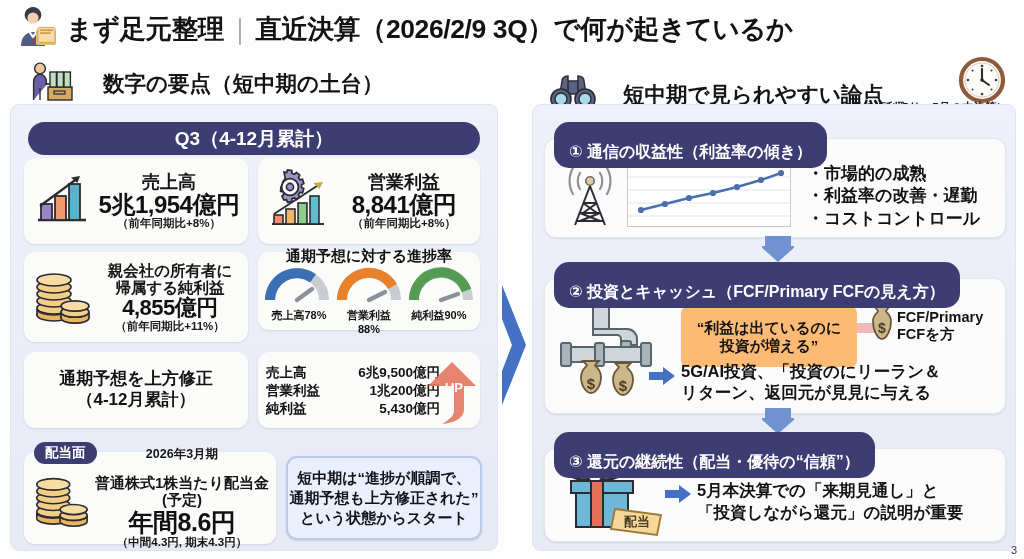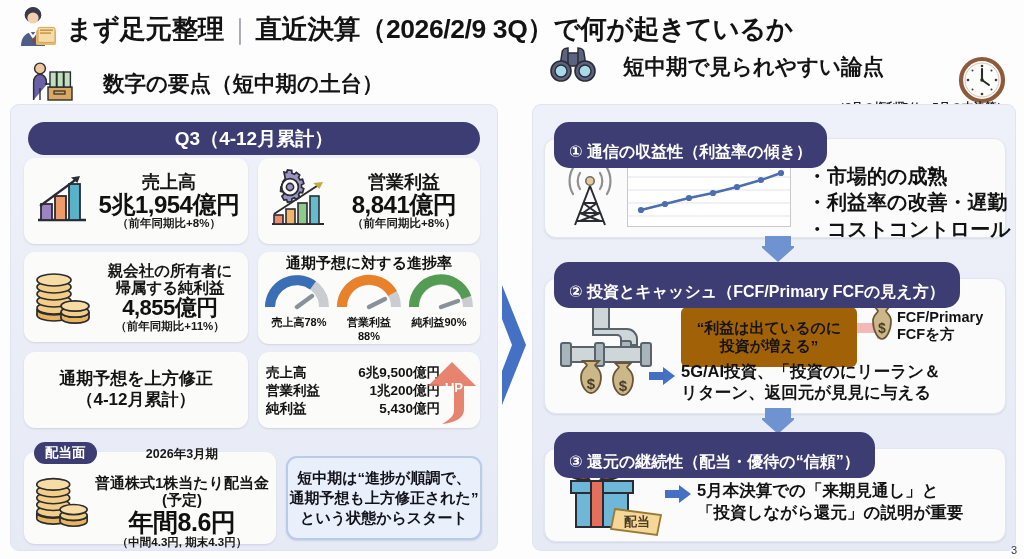--- a/index.html
+++ b/index.html
@@ -27,21 +27,21 @@
   .title-sep { color: #9a9aa6; font-weight: normal; padding: 0 3px; }
 
   
   .sec-head {
     position: absolute; display: flex; align-items: center; gap: 25px;
   }
   .sec-head .lbl {
     font-size: 21.5px; font-weight: bold; color: #141414; white-space: nowrap;
   }
   #head-left { left: 26px; top: 60px; }
-  #head-right { left: 548px; top: 44px; }
+  #head-right { left: 548px; top: 72px; }
   .sub-note {
     position: absolute; right: 16px; top: 100px;
     font-size: 11.5px; font-weight: bold; color: #1d1d1d; white-space: nowrap;
   }
 
   
   .panel {
     position: absolute; border-radius: 9px;
     background: linear-gradient(180deg,#eef1f9 0%,#e6eaf5 100%);
     border: 1px solid #dfe4f0;
@@ -64,21 +64,21 @@
 
   
   .card {
     position: absolute; background: #fbfbfa; border-radius: 11px;
     box-shadow: 0 1px 2px rgba(40,50,80,.13);
     display: flex; align-items: center;
   }
   #card-sales  { left: 24px;  top: 158px; width: 224px; height: 86px; }
   #card-op     { left: 258px; top: 158px; width: 222px; height: 86px; }
   #card-net    { left: 24px;  top: 252px; width: 224px; height: 90px; }
-  #card-gauge  { left: 258px; top: 252px; width: 222px; height: 92px; }
+  #card-gauge  { left: 258px; top: 252px; width: 222px; height: 78px; }
   #card-revise { left: 24px;  top: 352px; width: 224px; height: 76px; }
   #card-fy     { left: 258px; top: 352px; width: 222px; height: 76px; }
   #card-divi   { left: 24px;  top: 452px; width: 252px; height: 92px; }
   #card-summary{ left: 286px; top: 456px; width: 196px; height: 84px;
                  background: #eaf0fb; border: 2px solid #b9cbe8; }
 
   .metric { display: flex; align-items: center; gap: 4px; width: 100%; padding: 0 6px; }
   .metric .txt { flex: 1; text-align: center; line-height: 1.06; }
   .m-label { font-size: 18px; font-weight: bold; color: #161616; }
   .m-label.two { font-size: 15.5px; line-height: 1.1; }
@@ -132,27 +132,27 @@
   .rbody {
     position: absolute; left: 0; top: 16px; right: 0; bottom: 0;
     background: #fbfbfb; border-radius: 12px; border: 1px solid #e2e6ef;
     box-shadow: 0 1px 2px rgba(40,50,80,.10);
   }
   #rb1 { left: 544px; top: 122px; width: 462px; height: 116px; }
   #rb2 { left: 544px; top: 262px; width: 462px; height: 152px; }
   #rb3 { left: 544px; top: 432px; width: 462px; height: 110px; }
 
   .bullets { position: absolute; left: 262px; top: 24px; }
-  .bullets li { list-style: none; font-size: 20px; font-weight: bold;
+  .bullets li { list-style: none; font-size: 17px; font-weight: bold;
                 color: #121212; line-height: 1.32; white-space: nowrap; }
   .bullets li::before { content: "・"; }
 
   .quote-box {
     position: absolute; left: 136px; top: 28px; width: 176px;
-    background: #a16207; border-radius: 6px; padding: 12px 6px;
+    background: #fdba74; border-radius: 6px; padding: 12px 6px;
     text-align: center; font-size: 15px; font-weight: bold; color: #141414;
     line-height: 1.2;
   }
   .fcf-label {
     position: absolute; left: 352px; top: 30px; font-size: 14.5px;
     font-weight: bold; color: #131313; line-height: 1.2; white-space: nowrap;
   }
   .r2-line {
     position: absolute; left: 136px; top: 82px; font-size: 16.5px;
     font-weight: bold; color: #121212; line-height: 1.28; white-space: nowrap;

